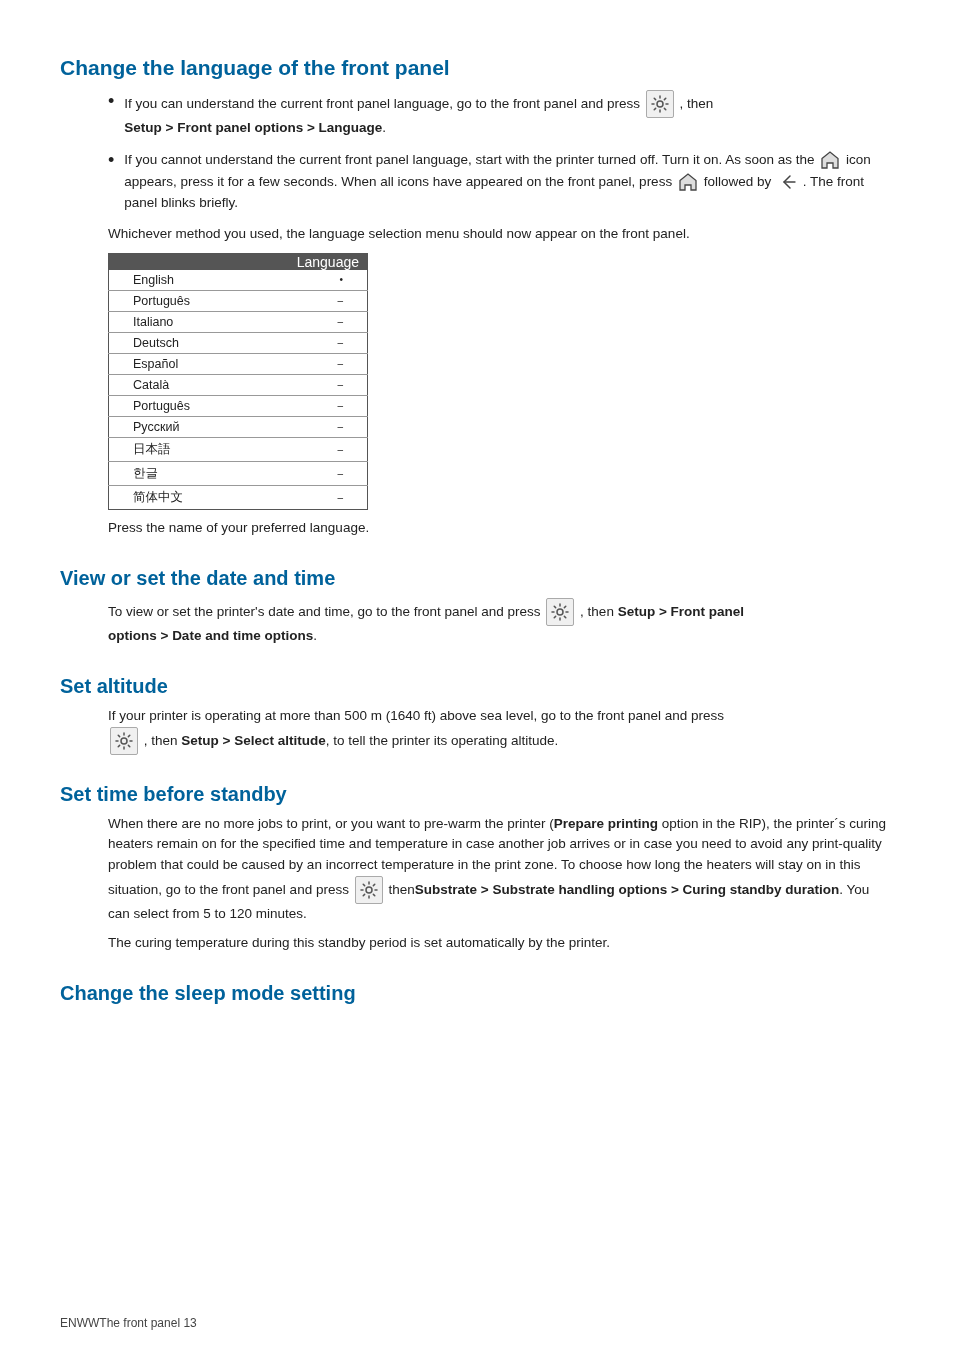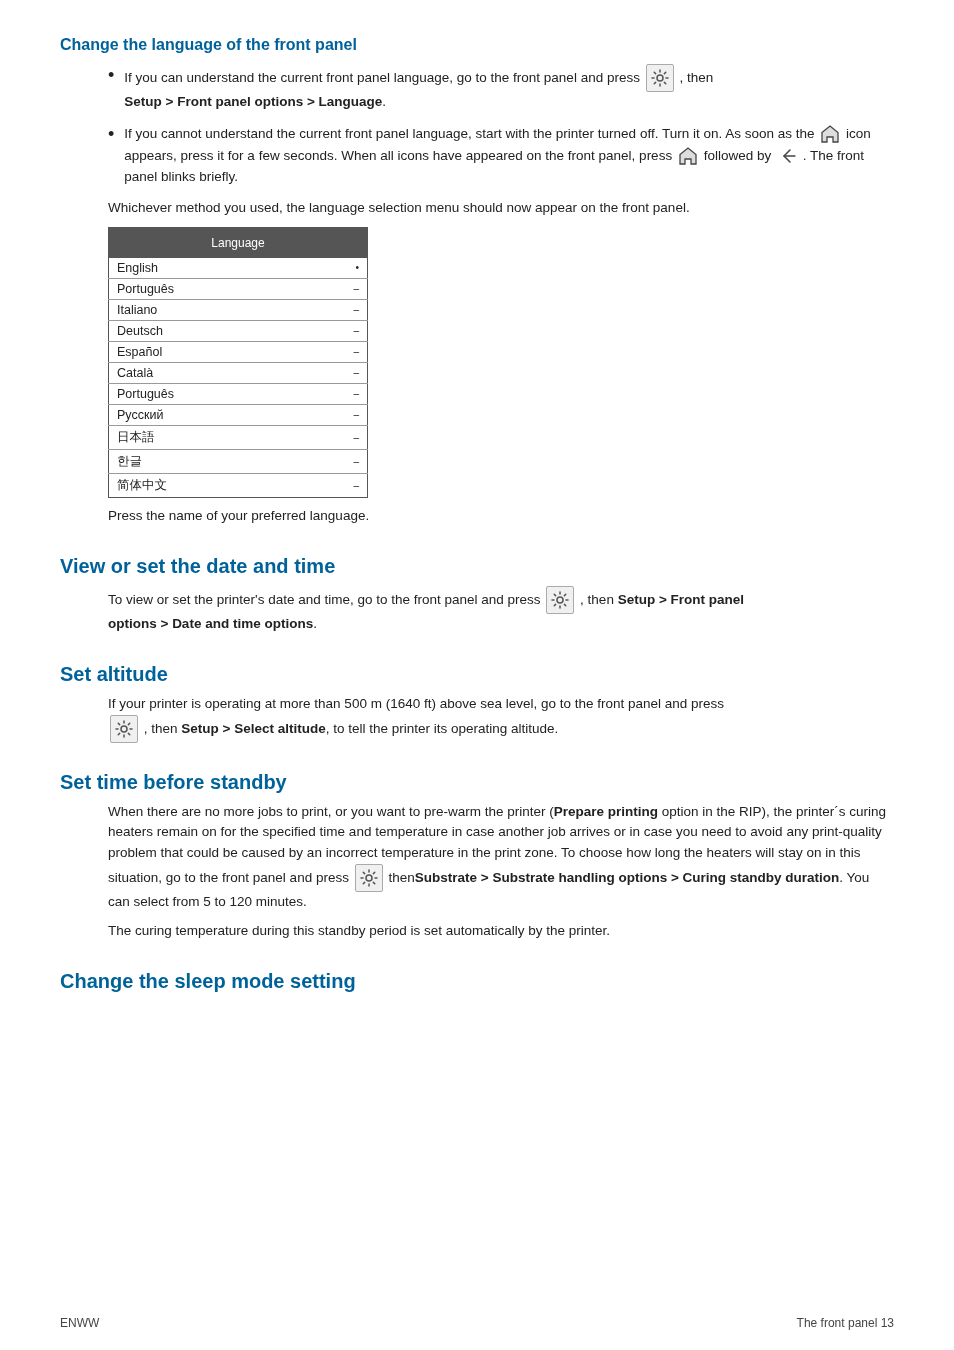--- a/index.html
+++ b/index.html
@@ -10,23 +10,24 @@
       background: #fff;
       width: 954px;
       min-height: 1350px;
       position: relative;
     }
     .page {
       padding: 36px 60px 60px 60px;
     }
     h2.section-title {
       color: #00629B;
-      font-size: 16px;
+      font-size: 21px;
       font-weight: bold;
       margin-bottom: 10px;
+      margin-top: 20px;
     }
     h3.section-title {
       color: #00629B;
       font-size: 20px;
       font-weight: bold;
       margin-bottom: 8px;
     }
     .section {
       margin-bottom: 28px;
     }
@@ -95,47 +96,46 @@
     .lang-table {
       border-collapse: collapse;
       width: 260px;
       margin-bottom: 8px;
       font-size: 12.5px;
       border: 1px solid #555;
     }
     .lang-table .lang-header {
       background: #555;
       color: #fff;
-      text-align: center;
-      padding: 8px 8px;
-      font-size: 12px;
+      text-align: right;
+      padding: 0 8px;
+      font-size: 14px;
     }
     .lang-table tr.lang-row td {
-      padding: 3px 8px;
+      padding: 3px 24px;
       border-bottom: 1px solid #999;
       color: #222;
     }
     .lang-table tr.lang-row:last-child td {
       border-bottom: none;
     }
     .lang-table tr.lang-row td.dot {
       text-align: right;
       color: #222;
       font-size: 10px;
     }
     .lang-table tr.lang-selected {
       background: #fff;
     }
     footer {
       position: absolute;
       bottom: 20px;
       left: 60px;
       right: 60px;
       display: flex;
-      justify-content: space-between;
       font-size: 12px;
       color: #444;
     }
   </style>
 </head>
 <body>
 
 <div class="page">
 
   <div class="section">

